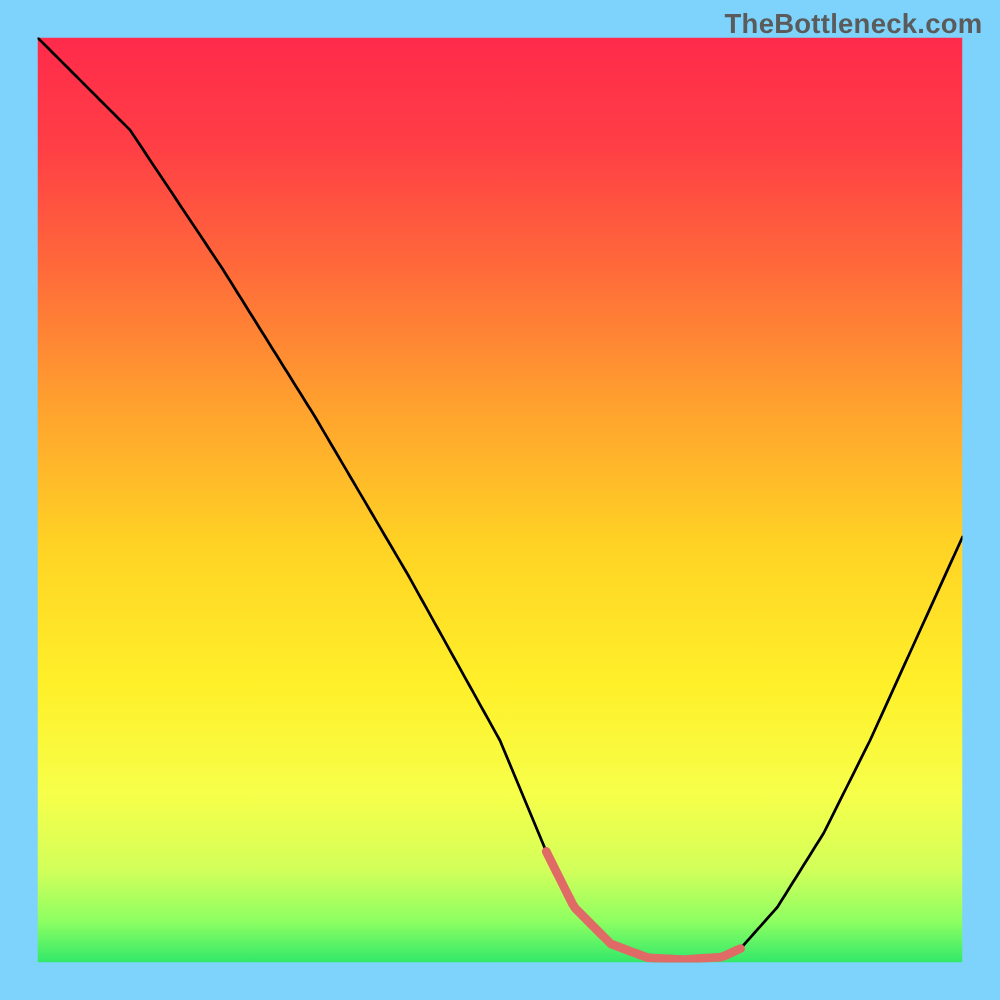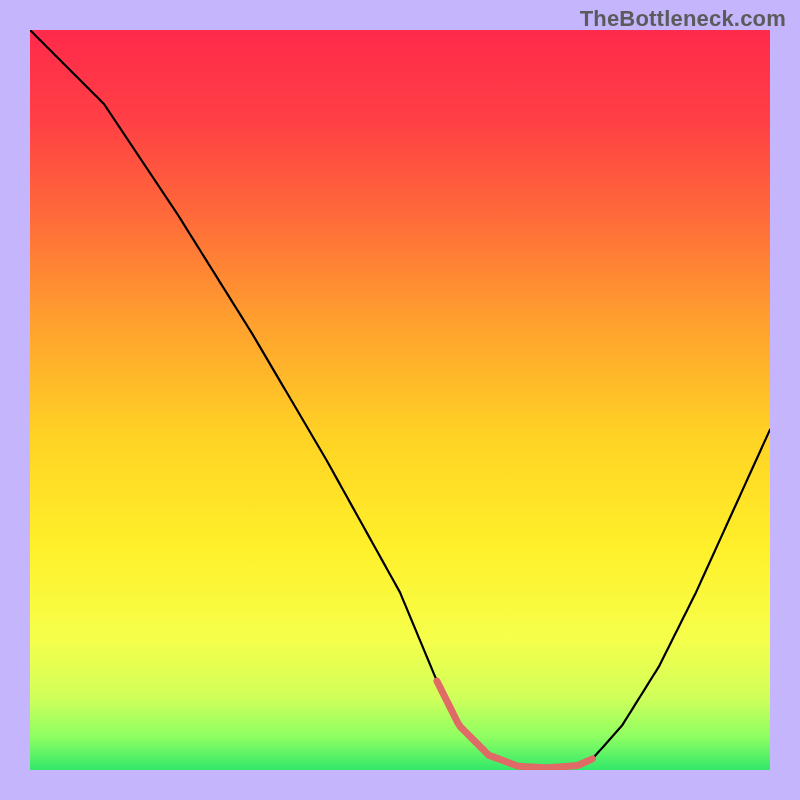--- a/index.html
+++ b/index.html
@@ -9,21 +9,21 @@
     height: 800px;
     overflow: hidden;
     background: #000;
   }
   .frame {
     position: absolute;
     left: 0;
     top: 0;
     width: 800px;
     height: 800px;
-    background: #c4b5fd;
+    background: #7dd3fc;
   }
   .watermark {
     position: absolute;
     top: 6px;
     right: 14px;
     font-family: Arial, Helvetica, sans-serif;
     font-size: 22px;
     font-weight: 600;
     color: #5b5b5b;
     letter-spacing: 0.2px;

